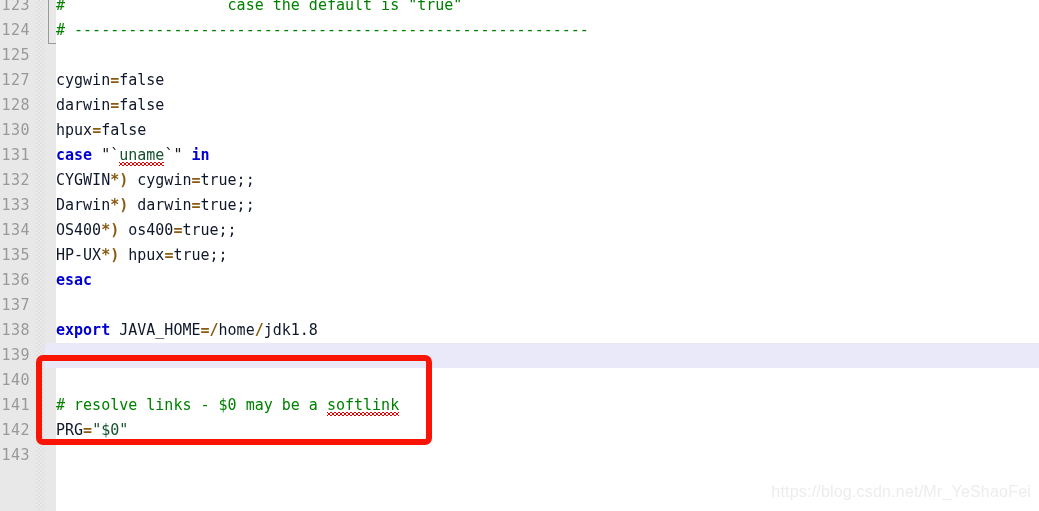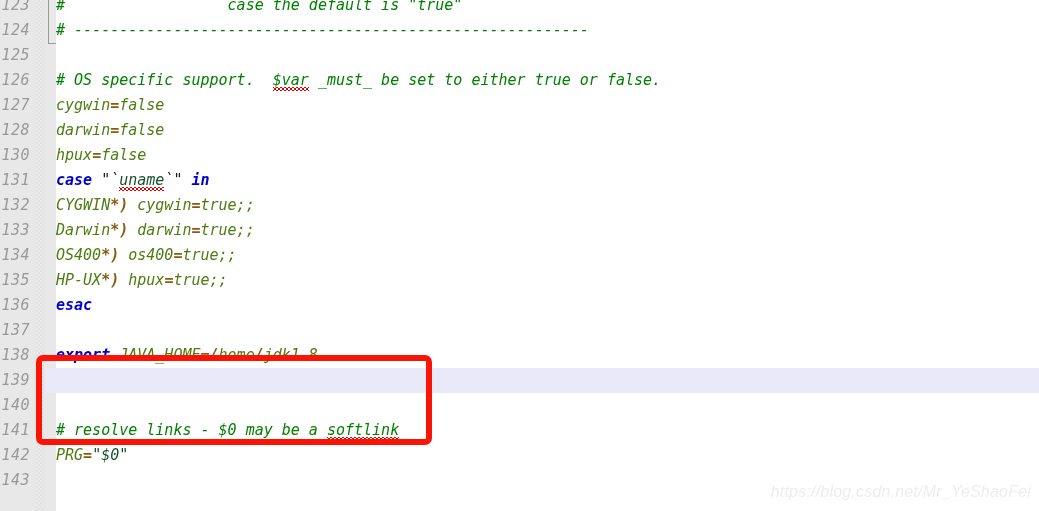--- a/index.html
+++ b/index.html
@@ -13,21 +13,20 @@
 
   #editor {
     position: relative;
     width: 1039px;
     height: 511px;
     overflow: hidden;
     background: #ffffff;
     font-family: "DejaVu Sans Mono", "Liberation Mono", monospace;
     font-size: 15px;
     line-height: 25px;
-    font-style: italic;
   }
 
   
   .gutter-bg {
     position: absolute;
     left: 0; top: 0;
     width: 36px;
     height: 511px;
     background: #e8e8e8;
   }
@@ -106,21 +105,21 @@
     width: 7px;
     height: 25px;
     border-left: 1px solid #9a9a9a;
     border-bottom: 1px solid #9a9a9a;
   }
 
   
   .k  { color: #0000d0; font-weight: bold; }          
   .cm { color: #008000; }                              
   .op { color: #8a5a10; font-weight: bold; }           
-  .pl { color: #4d7c0f; }                              
+  .pl { color: #0f172a; }                              
   .st { color: #14532d; }                              
   .q  { color: #1b1b1b; }                              
 
   
   .sq {
     position: relative;
     text-decoration: none;
   }
   .sq::after {
     content: "";
@@ -181,24 +180,20 @@
     <div class="row">
       <span class="lineno">124</span>
       <span class="code"><span class="cm"># ---------------------------------------------------------</span></span>
     </div>
 
     <div class="row">
       <span class="lineno">125</span>
       <span class="code"></span>
     </div>
 
-    <div class="row">
-      <span class="lineno">126</span>
-      <span class="code"><span class="cm"># OS specific support.  </span><span class="cm sq">$var</span><span class="cm"> _must_ be set to either true or false.</span></span>
-    </div>
 
     <div class="row">
       <span class="lineno">127</span>
       <span class="code"><span class="pl">cygwin</span><span class="op">=</span><span class="pl">false</span></span>
     </div>
 
     <div class="row">
       <span class="lineno">128</span>
       <span class="code"><span class="pl">darwin</span><span class="op">=</span><span class="pl">false</span></span>
     </div>

